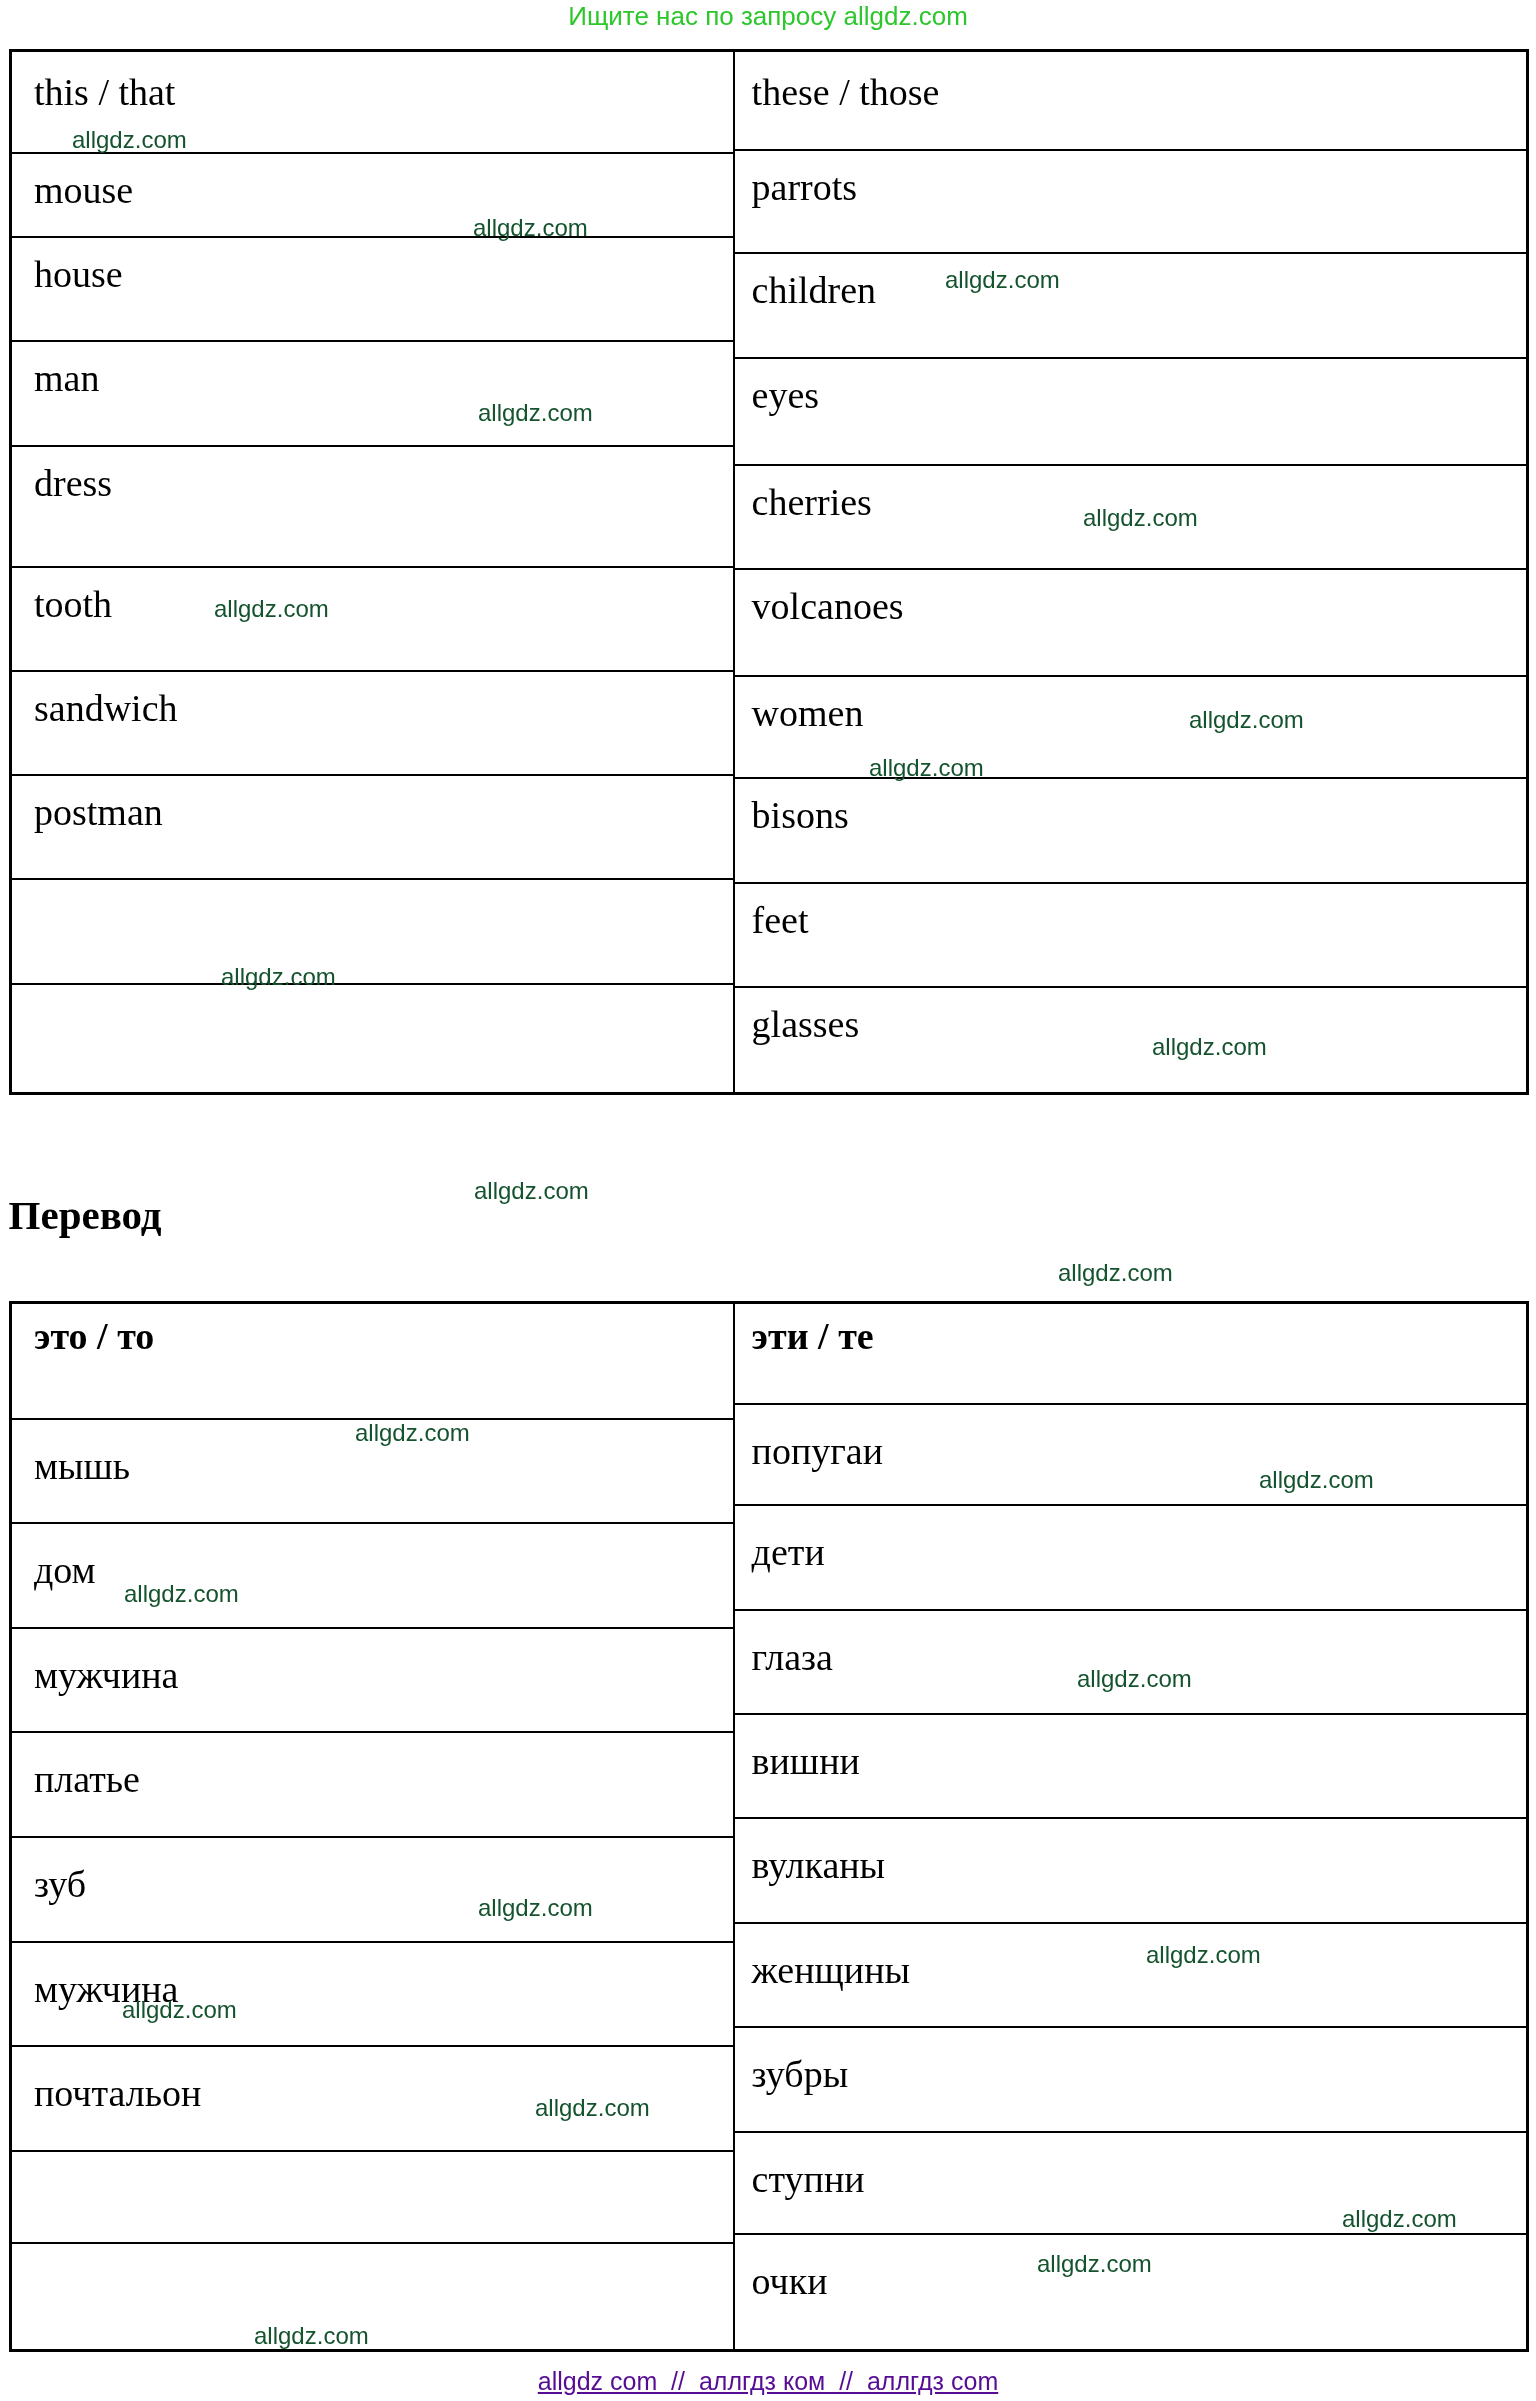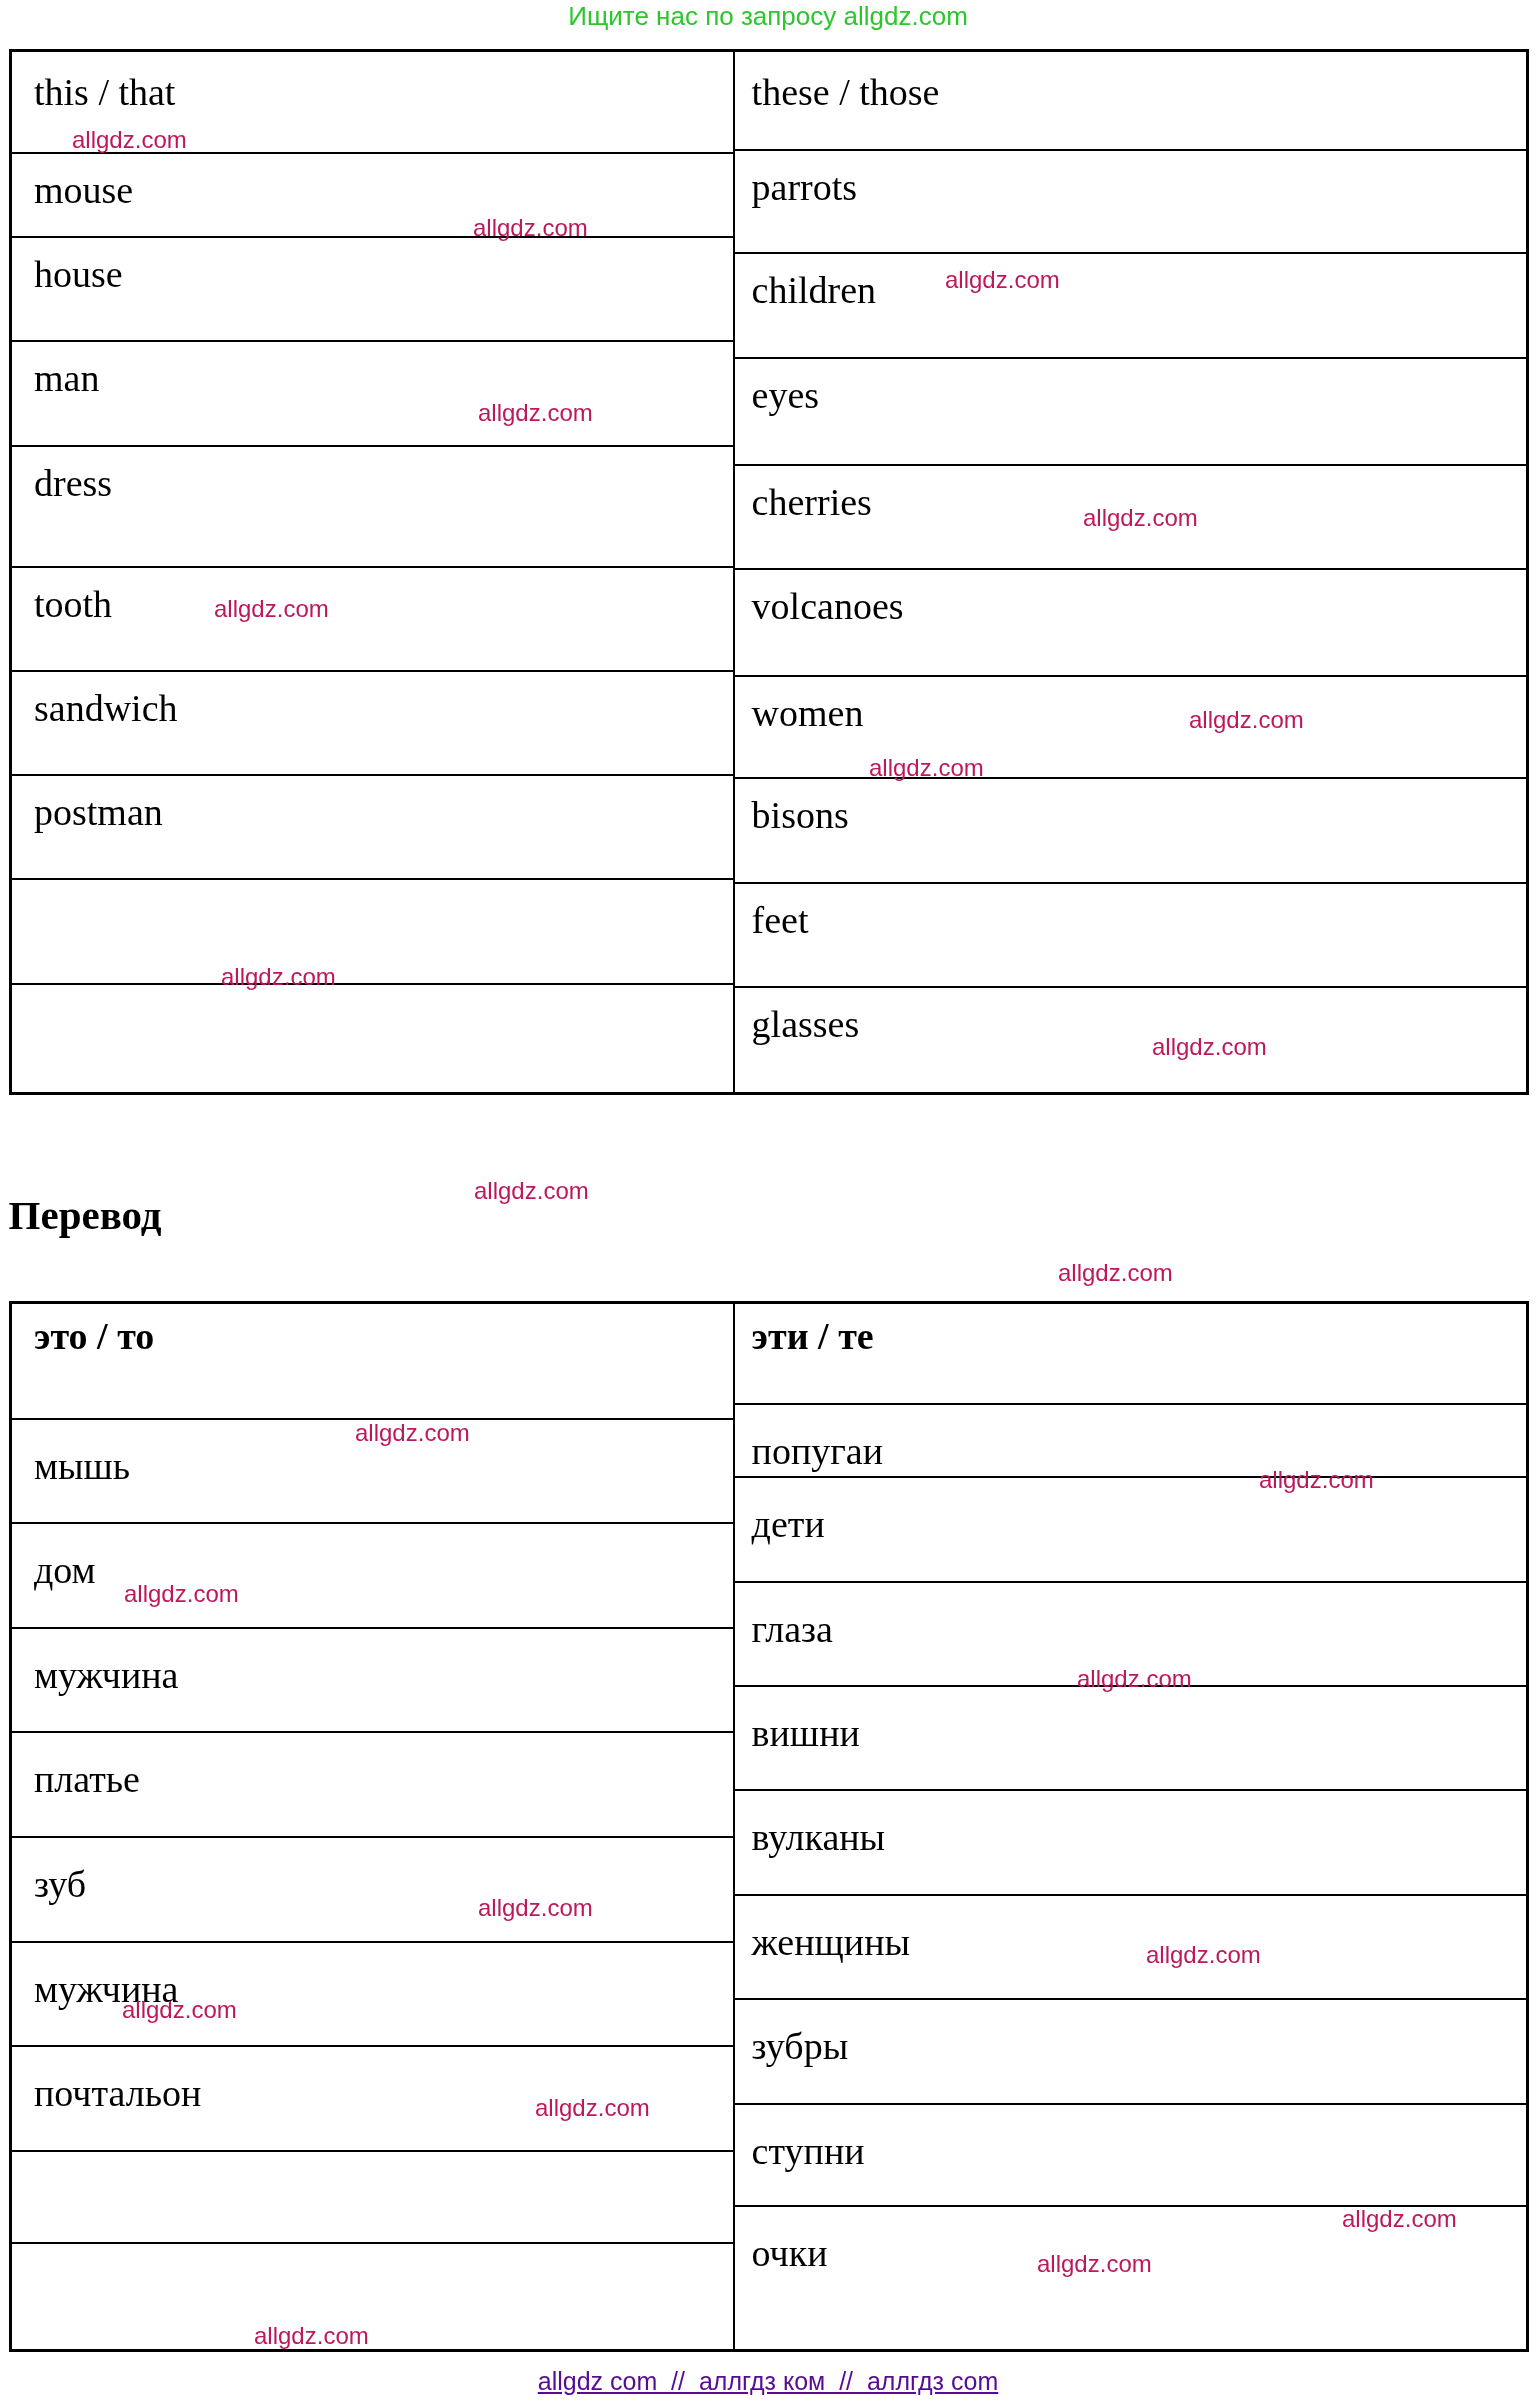--- a/index.html
+++ b/index.html
@@ -30,21 +30,21 @@
   .col .cell:last-child { border-bottom:none; }
   .cell.hdr { font-weight:normal; padding-top:20px; }
   .tbl-ru .cell { padding-top:26px; }
   .tbl-ru .cell.hdr { padding-top:12px; font-weight:bold; }
   .heading-translation {
     position:absolute; left:8.6px; top:1194px; margin:0;
     font-family:"Liberation Serif", serif; font-weight:bold; font-size:41px; line-height:1.05;
   }
   .wm {
     position:absolute; font-family:"Liberation Sans", sans-serif;
-    font-size:24px; line-height:28px; color:#be185d; white-space:nowrap;
+    font-size:24px; line-height:28px; color:#14532d; white-space:nowrap;
   }
   .footer-promo {
     position:absolute; top:2367px; left:0; right:0; text-align:center;
     font-family:"Liberation Sans", sans-serif; font-size:25px; color:#570d93;
     white-space:pre;
     text-decoration:underline;
   }
 </style>
 </head>
 <body>
@@ -90,21 +90,21 @@
       <div class="cell" style="height:104px">мужчина</div>
       <div class="cell" style="height:105px">платье</div>
       <div class="cell" style="height:105px">зуб</div>
       <div class="cell" style="height:104px">мужчина</div>
       <div class="cell" style="height:105px">почтальон</div>
       <div class="cell" style="height:92px"></div>
       <div class="cell" style="height:117px"></div>
     </div>
     <div class="col col-right">
       <div class="cell hdr" style="height:101px">эти / те</div>
-      <div class="cell" style="height:73px">попугаи</div>
+      <div class="cell" style="height:101px">попугаи</div>
       <div class="cell" style="height:105px">дети</div>
       <div class="cell" style="height:104px">глаза</div>
       <div class="cell" style="height:104px">вишни</div>
       <div class="cell" style="height:105px">вулканы</div>
       <div class="cell" style="height:104px">женщины</div>
       <div class="cell" style="height:105px">зубры</div>
       <div class="cell" style="height:102px">ступни</div>
       <div class="cell" style="height:100px">очки</div>
     </div>
   </div>

